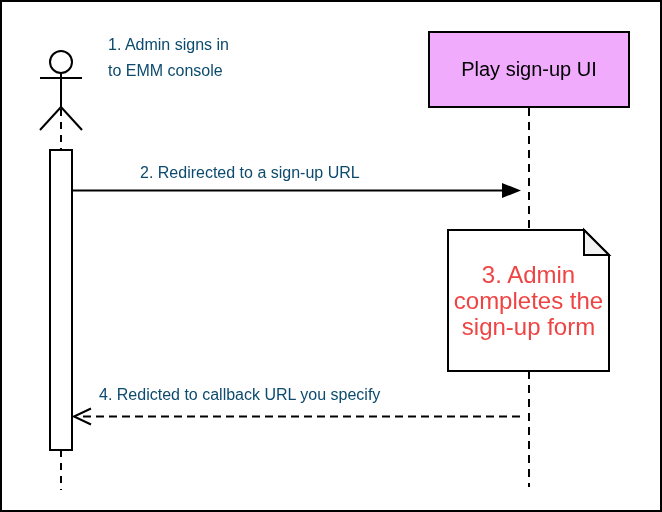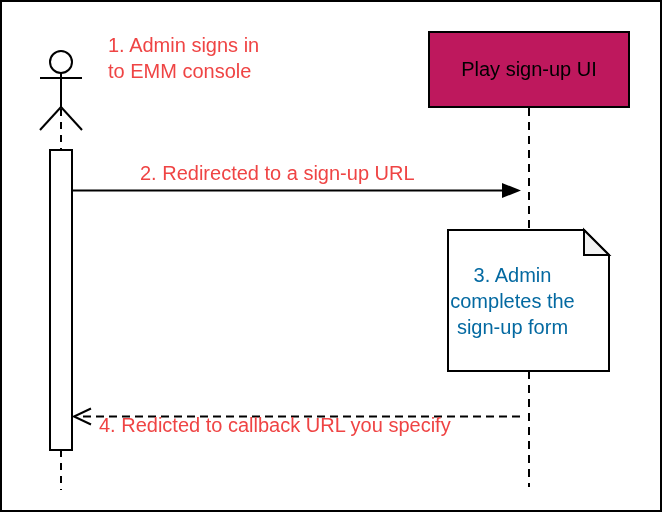--- a/index.html
+++ b/index.html
@@ -19,67 +19,66 @@
   }
   .diagram-svg {
     position: absolute;
     left: 0;
     top: 0;
     width: 658px;
     height: 508px;
   }
   .label {
     position: absolute;
-    color: #ef4444;
-    font-size: 20px;
+    color: #0c4a6e;
+    font-size: 16px;
     line-height: 26px;
     white-space: pre-line;
   }
   .actor-label {
     left: 106px;
     top: 30px;
     text-align: left;
   }
   .participant-box {
     position: absolute;
     left: 426px;
     top: 29px;
     width: 202px;
     height: 77px;
     box-sizing: border-box;
     border: 2px solid #000000;
-    background: #be185d;
+    background: #f0abfc;
     display: flex;
     align-items: center;
     justify-content: center;
     font-size: 20px;
     color: #000000;
   }
   .message2-label {
     left: 138px;
     top: 158px;
   }
   .message4-label {
     left: 97px;
     top: 380px;
-    margin-top: 30px;
   }
   .note-label {
     position: absolute;
-    left: 430px;
+    left: 446px;
     top: 228px;
     width: 161px;
     height: 141px;
     display: flex;
     align-items: center;
     justify-content: center;
     text-align: center;
-    font-size: 20px;
+    font-size: 24px;
     line-height: 26px;
-    color: #0369a1;
+    color: #ef4444;
     white-space: pre-line;
   }
 </style>
 </head>
 <body>
 
 <div class="canvas">
 
   <svg class="diagram-svg" viewBox="0 0 658 508">
 

